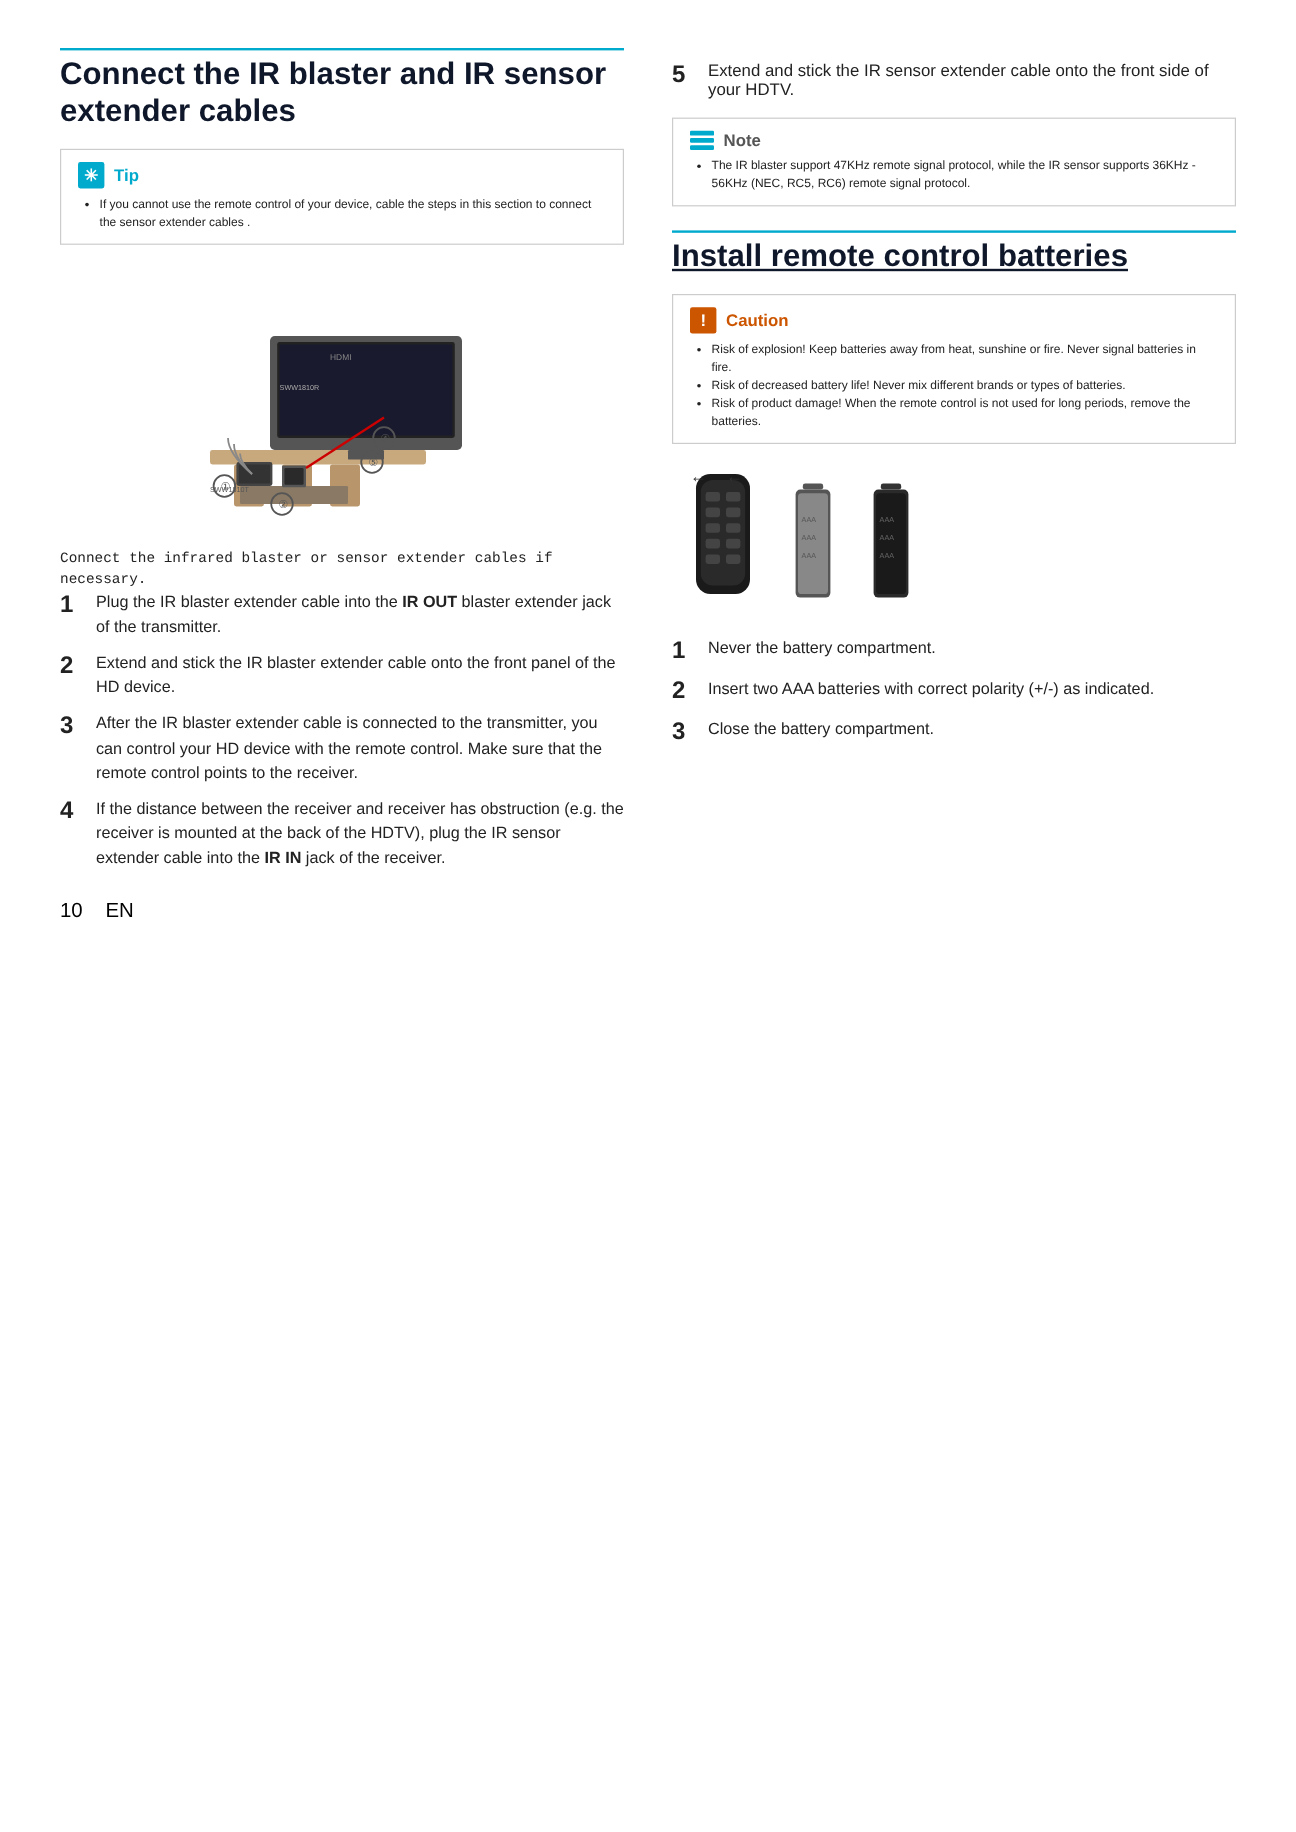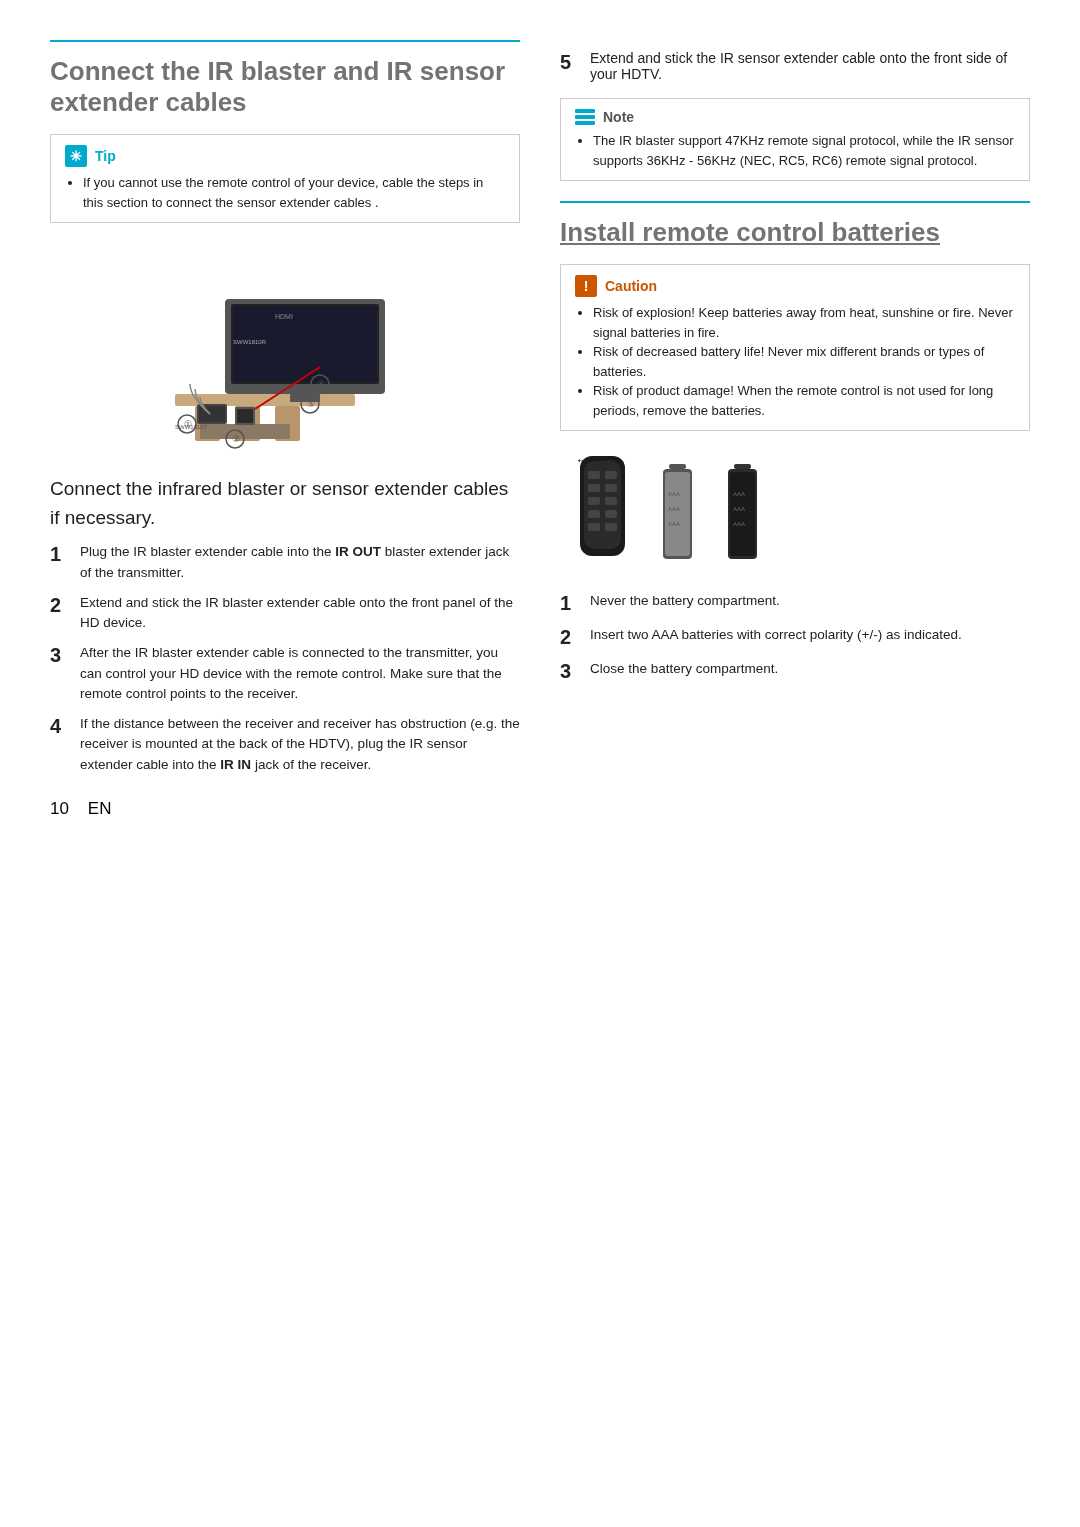--- a/index.html
+++ b/index.html
@@ -17,23 +17,23 @@
       grid-template-columns: 1fr 1fr;
       gap: 0 40px;
     }
     .left-col { }
     .right-col { }
 
     
     .section-title {
       font-size: 26px;
       font-weight: bold;
-      color: #737373;
+      color: #0f172a;
       border-top: 2px solid #00aacc;
-      padding-top: 14px;
+      padding-top: 4px;
       margin-bottom: 16px;
       line-height: 1.2;
     }
 
     
     .tip-box {
       border: 1px solid #ccc;
       padding: 10px 14px;
       margin-bottom: 16px;
     }
@@ -53,21 +53,21 @@
       color: white;
       display: flex;
       align-items: center;
       justify-content: center;
       font-size: 14px;
       font-weight: bold;
       border-radius: 2px;
     }
     .tip-box ul, .note-box ul, .caution-box ul {
       padding-left: 18px;
-      font-size: 13px;
+      font-size: 10px;
       line-height: 1.5;
     }
 
     
     .note-box {
       border: 1px solid #ccc;
       padding: 10px 14px;
       margin-bottom: 16px;
     }
     .note-header {
@@ -177,23 +177,23 @@
     }
 
     
     .page-footer {
       margin-top: 14px;
       font-size: 17px;
       color: #000000;
     }
 
     .intro-text {
-      font-size: 19px;
-      margin-bottom: 10px;
+      font-size: 12px;
       line-height: 1.5;
+      font-family: Liberation Mono, monospace;
     }
   </style>
 </head>
 <body>
 
 <div class="page-content">
 
   <div class="left-col">
 
     <div class="section-title">Connect the IR blaster and IR sensor extender cables</div>

